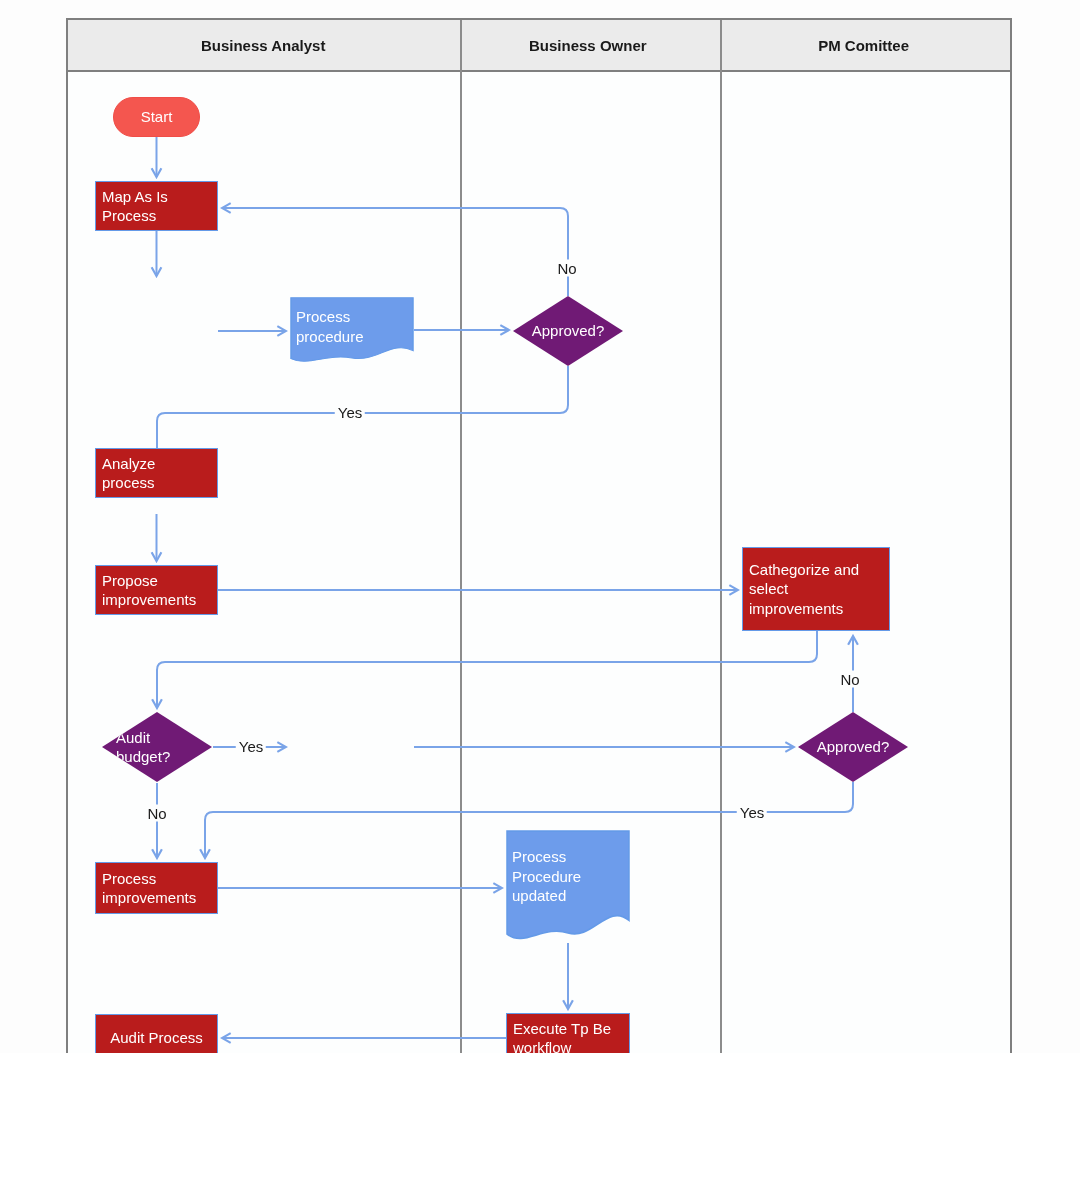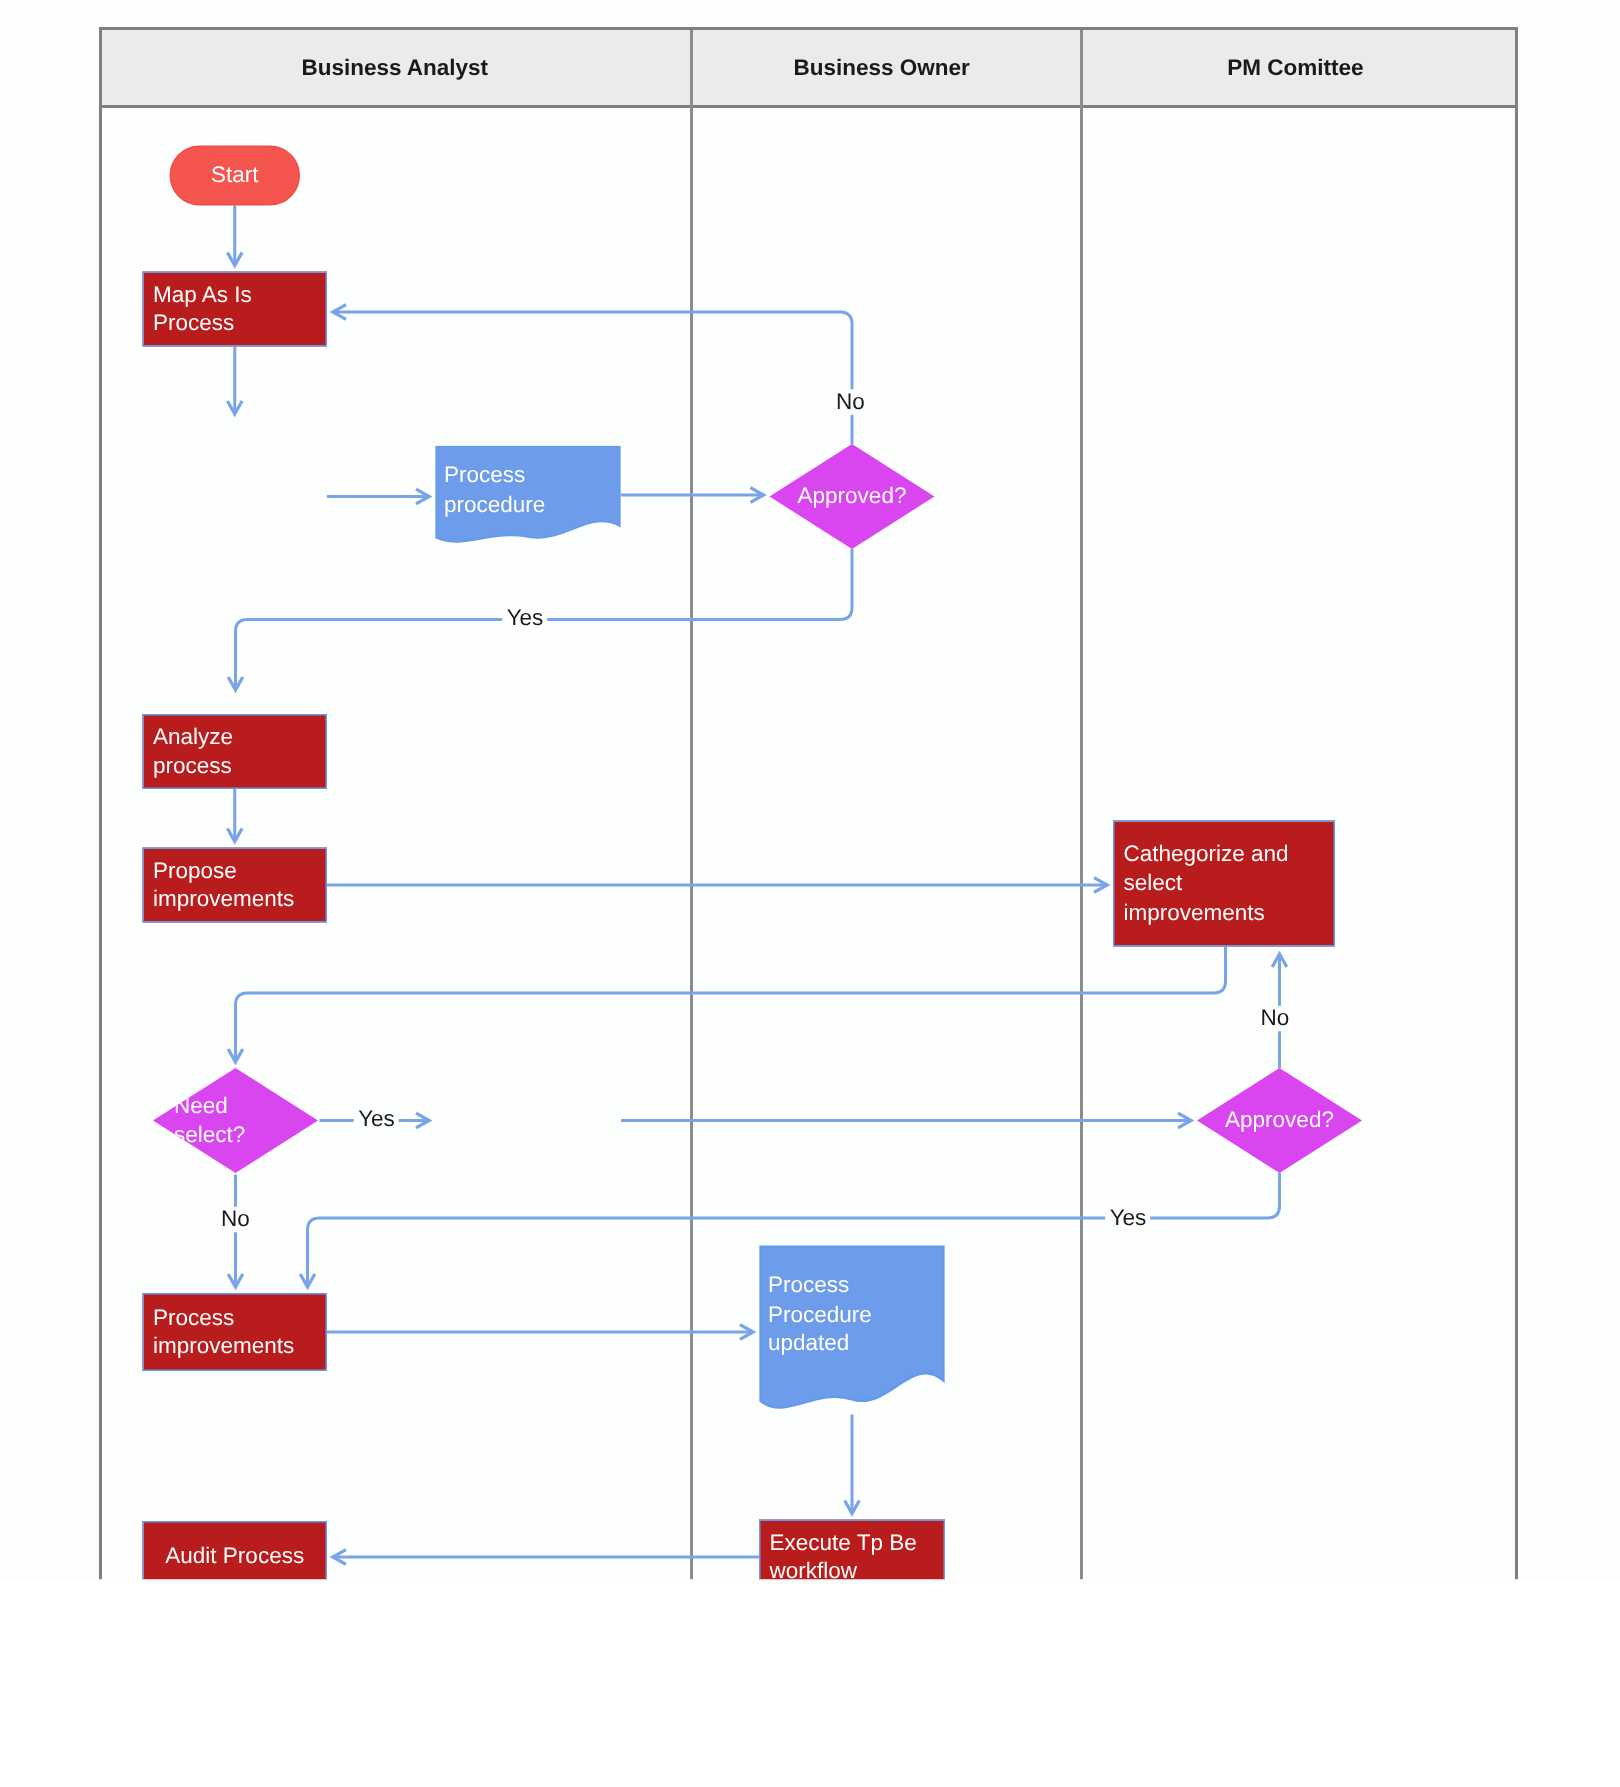--- a/index.html
+++ b/index.html
@@ -12,21 +12,21 @@
   .lane-header{position:absolute;left:0;top:0;right:0;height:52px;background:#ebebeb;
                border-bottom:2px solid #7f7f7f;box-sizing:border-box;display:flex;}
   .lane-header .cell{display:flex;align-items:center;justify-content:center;
                font-size:15px;font-weight:bold;color:#1a1a1a;box-sizing:border-box;}
   
   .node{position:absolute;display:flex;align-items:center;justify-content:center;
         color:#ffffff;font-size:15px;line-height:1.3;
         box-sizing:border-box;padding:2px 6px;}
   .process{background:#b91c1c;border:1px solid #649ae8;}
   .terminator{background:#f4564f;border-radius:20px;border:1px solid #f04d47;}
-  .decision{background:#d946ef;clip-path:polygon(50% 0,100% 50%,50% 100%,0 50%);padding:2px 14px;}
+  .decision{background:#701a75;clip-path:polygon(50% 0,100% 50%,50% 100%,0 50%);padding:2px 14px;}
   .document{padding:0;background:transparent;}
   .document svg{position:absolute;left:0;top:0;width:100%;height:100%;}
   .document .lbl{position:relative;z-index:1;padding:2px 6px;}
   
   .edges{position:absolute;left:0;top:0;width:1080px;height:1191px;pointer-events:none;}
   .edges path{fill:none;stroke:#7aa4e8;stroke-width:2;}
   .edge-label{position:absolute;transform:translate(-50%,-50%);background:#fdfefe;
               padding:0 3px;font-size:15px;color:#1a1a1a;z-index:3;}
 </style>
 </head>
@@ -90,34 +90,34 @@
     <svg viewBox="0 0 124 100" preserveAspectRatio="none">
       <path d="M1 1 H123 V80 C102 64 86 98 62 91 C37 84 18 104 1 92 Z" fill="#6d9ceb" stroke="#649ae8" stroke-width="1.5"></path>
     </svg>
     <div class="lbl" style="padding-bottom:10px">Process procedure</div>
   </div>
 
   <div class="node decision" style="left:513px;top:296px;width:110px;height:70px">
     <span>Approved?</span>
   </div>
 
-  <div class="node process" style="left:95px;top:476px;width:123px;height:50px">
+  <div class="node process" style="left:95px;top:448px;width:123px;height:50px">
     <span>Analyze process</span>
   </div>
 
   <div class="node process" style="left:95px;top:565px;width:123px;height:50px">
     <span>Propose improvements</span>
   </div>
 
   <div class="node process" style="left:742px;top:547px;width:148px;height:84px">
     <span>Cathegorize and select improvements</span>
   </div>
 
   <div class="node decision" style="left:102px;top:712px;width:110px;height:70px">
-    <span>Need select?</span>
+    <span>Audit budget?</span>
   </div>
 
 
   <div class="node decision" style="left:798px;top:712px;width:110px;height:70px">
     <span>Approved?</span>
   </div>
 
   <div class="node process" style="left:95px;top:862px;width:123px;height:52px">
     <span>Process improvements</span>
   </div>

